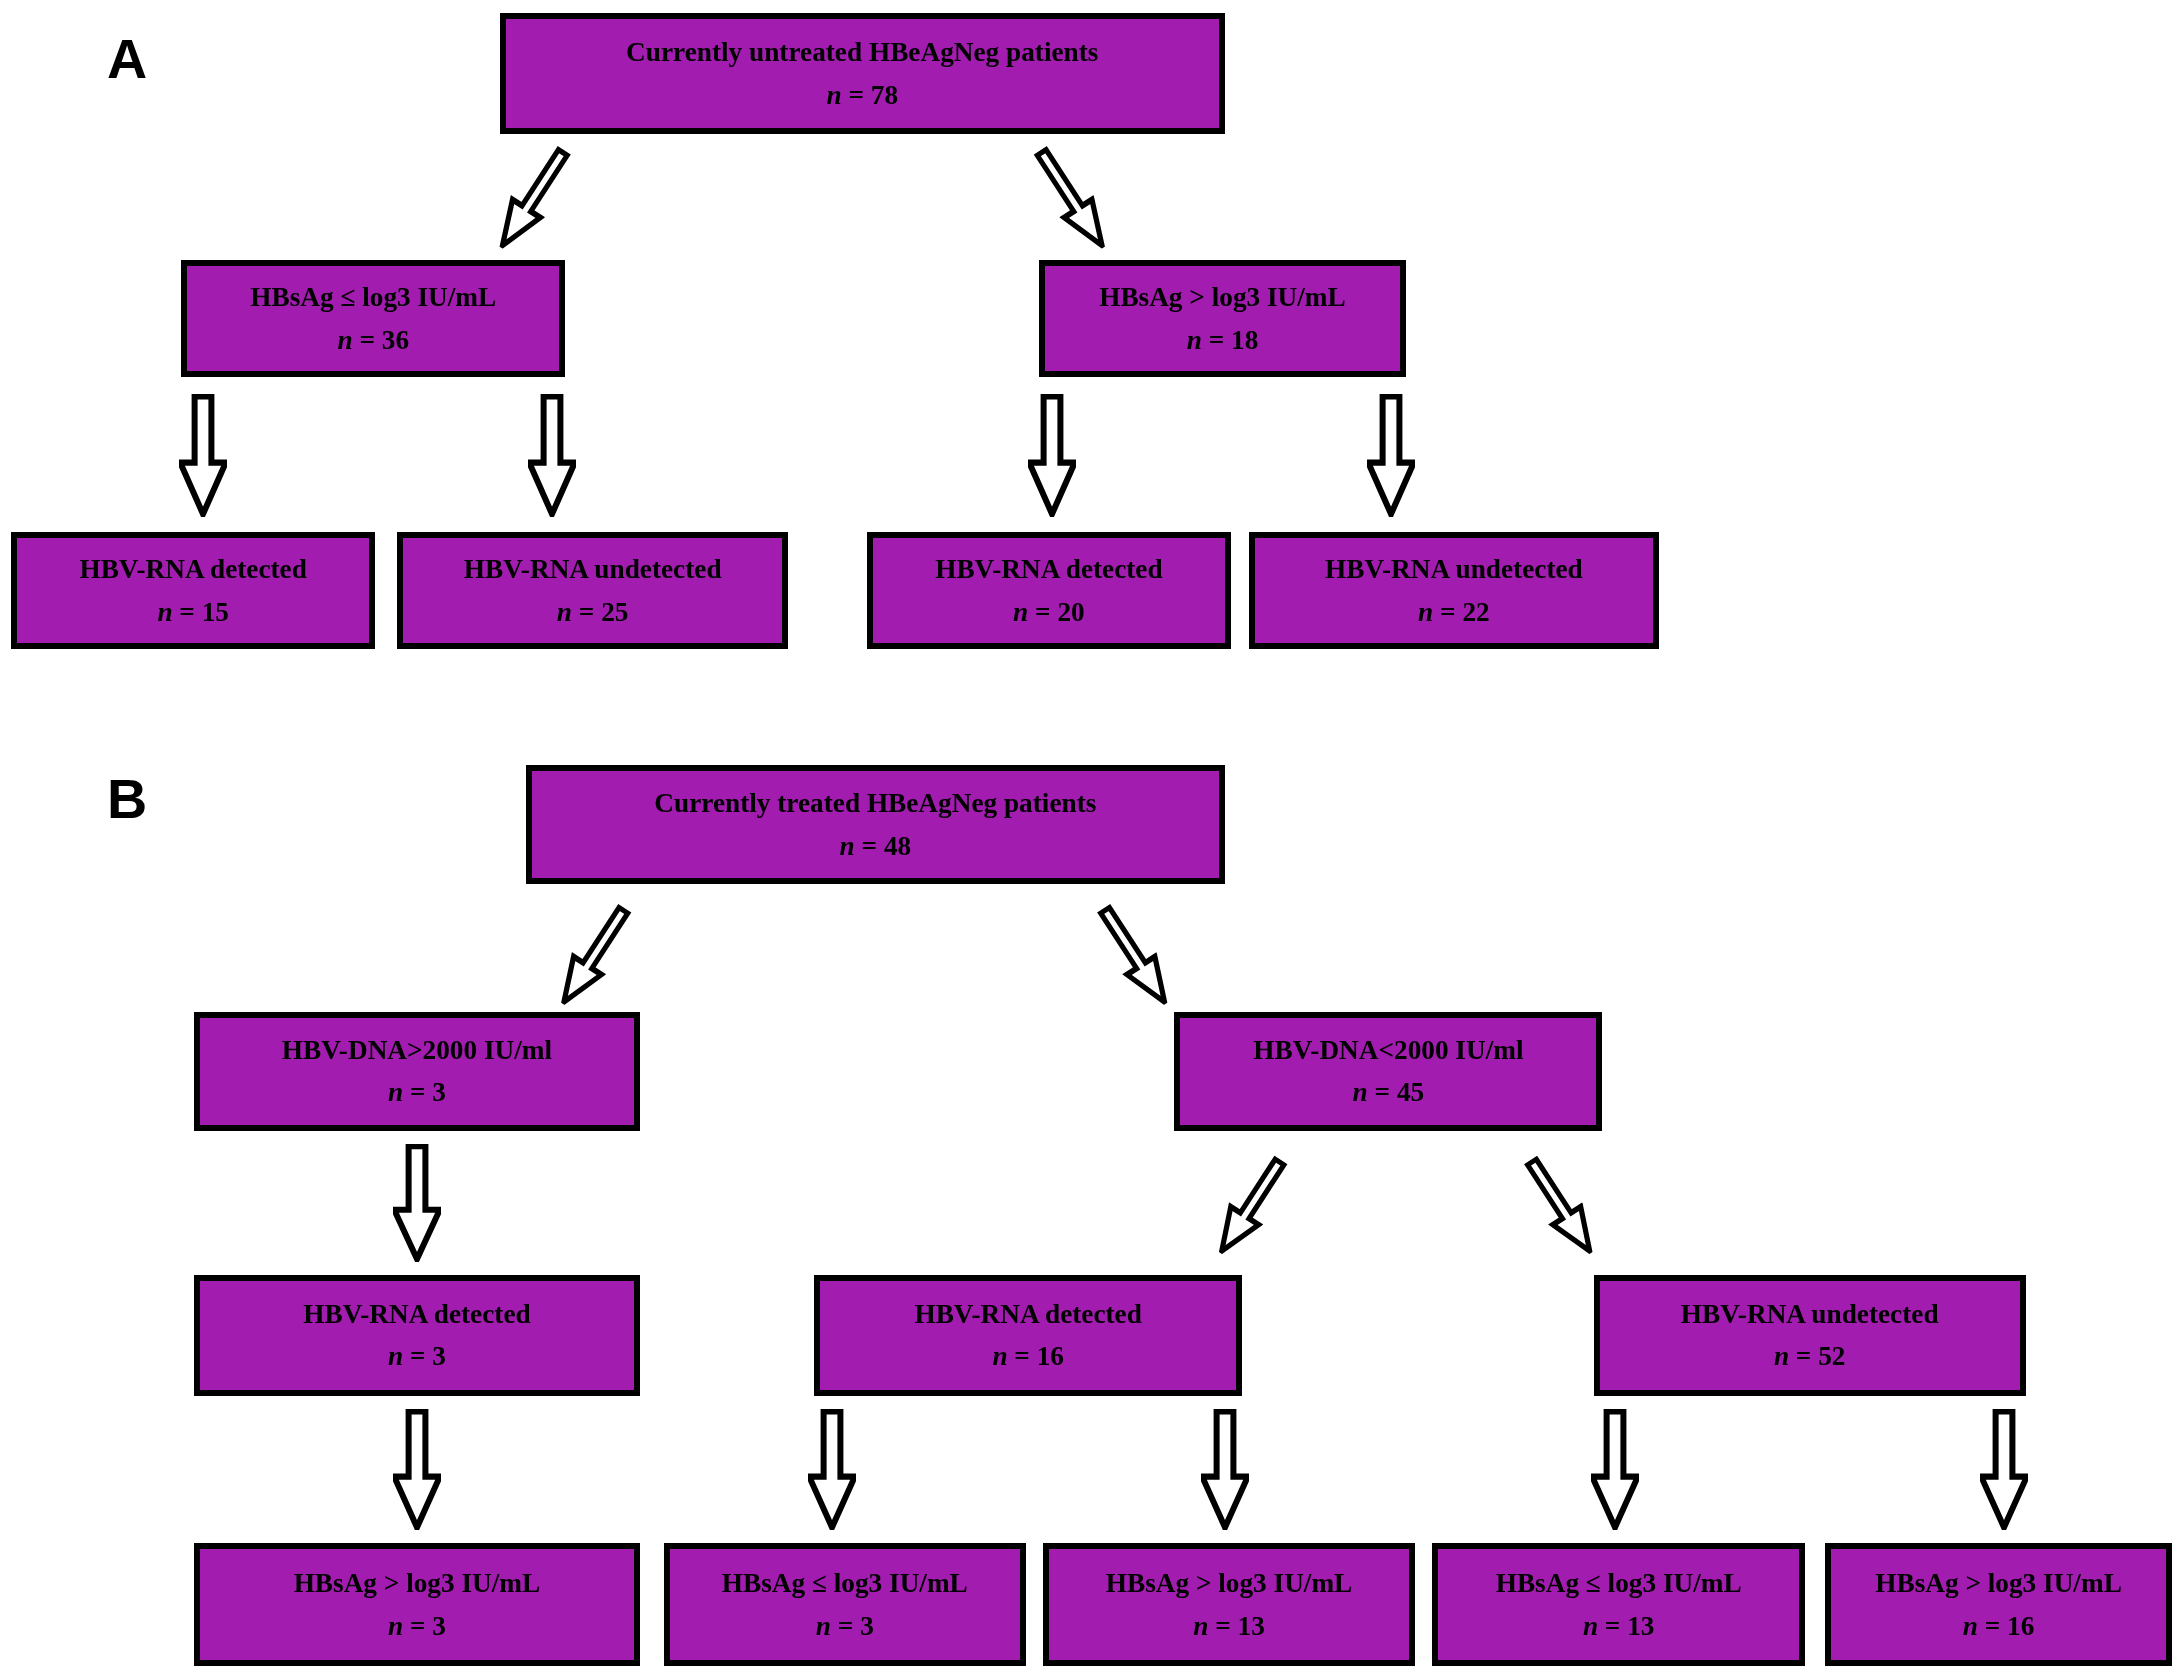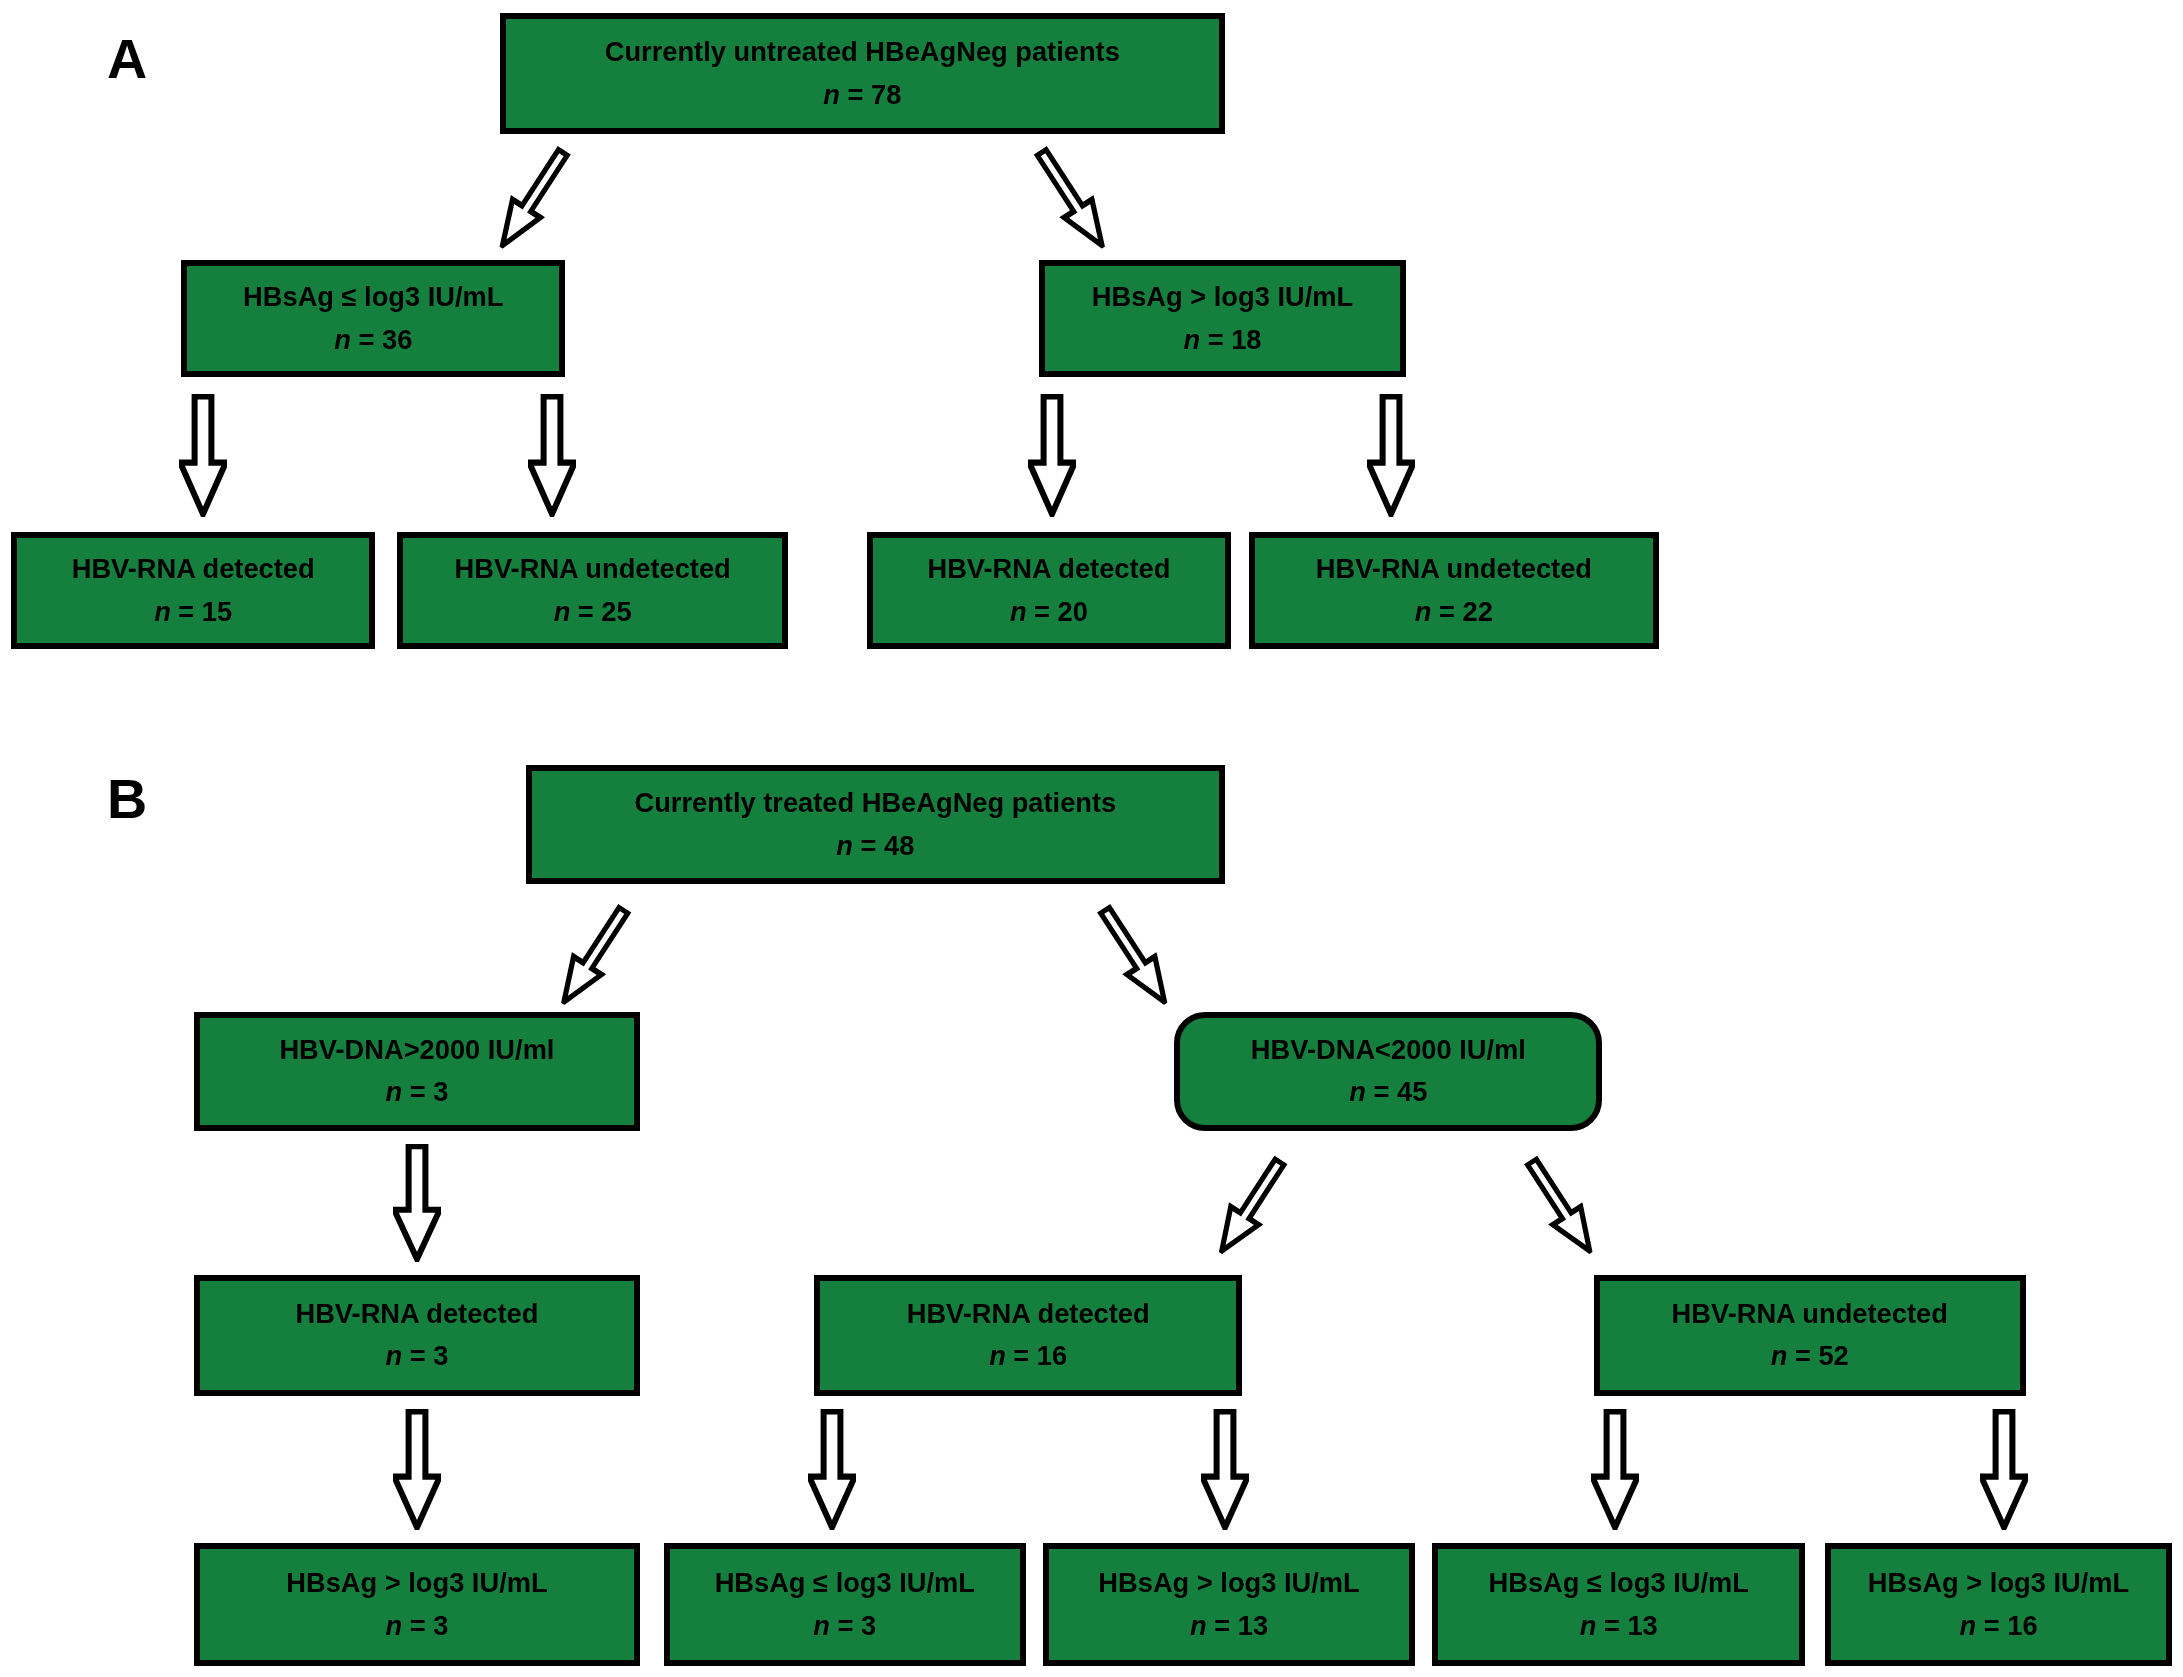--- a/index.html
+++ b/index.html
@@ -15,29 +15,30 @@
   .panel-label{
     position:absolute;
     font-weight:bold;
     font-size:2.55vw;
     line-height:1;
     color:#000;
   }
   .box{
     position:absolute;
     box-sizing:border-box;
-    background:#15803d;
+    background:#a21caf;
     border:0.30vw solid #000;
     display:flex;
     flex-direction:column;
     align-items:center;
     justify-content:center;
     gap:0.55vw;
     text-align:center;
     padding:0 0.3vw;
+    font-family:Liberation Serif, serif;
   }
   .box .line1{
     font-weight:bold;
     font-size:1.25vw;
     line-height:1.12;
     white-space:nowrap;
   }
   .box .nline{
     font-weight:bold;
     font-size:1.25vw;
@@ -113,21 +114,21 @@
     </div>
     <div class="panel-label" style="left: 4.9%; top: 46%;">B</div>
     <div class="box" style="left: 24.1%; top: 45.6%; width: 32%; height: 7.1%;">
       <div class="line1">Currently treated HBeAgNeg patients</div>
       <div class="nline"><i>n</i><span> = 48</span></div>
     </div>
     <div class="box" style="left: 8.9%; top: 60.3%; width: 20.4%; height: 7.1%;">
       <div class="line1">HBV-DNA&gt;2000 IU/ml</div>
       <div class="nline"><i>n</i><span> = 3</span></div>
     </div>
-    <div class="box" style="left: 53.8%; top: 60.3%; width: 19.6%; height: 7.1%; border-radius: 31px;">
+    <div class="box" style="left: 53.8%; top: 60.3%; width: 19.6%; height: 7.1%;">
       <div class="line1">HBV-DNA&lt;2000 IU/ml</div>
       <div class="nline"><i>n</i><span> = 45</span></div>
     </div>
     <div class="box" style="left: 8.9%; top: 76%; width: 20.4%; height: 7.2%;">
       <div class="line1">HBV-RNA detected</div>
       <div class="nline"><i>n</i><span> = 3</span></div>
     </div>
     <div class="box" style="left: 37.3%; top: 76%; width: 19.6%; height: 7.2%;">
       <div class="line1">HBV-RNA detected</div>
       <div class="nline"><i>n</i><span> = 16</span></div>

